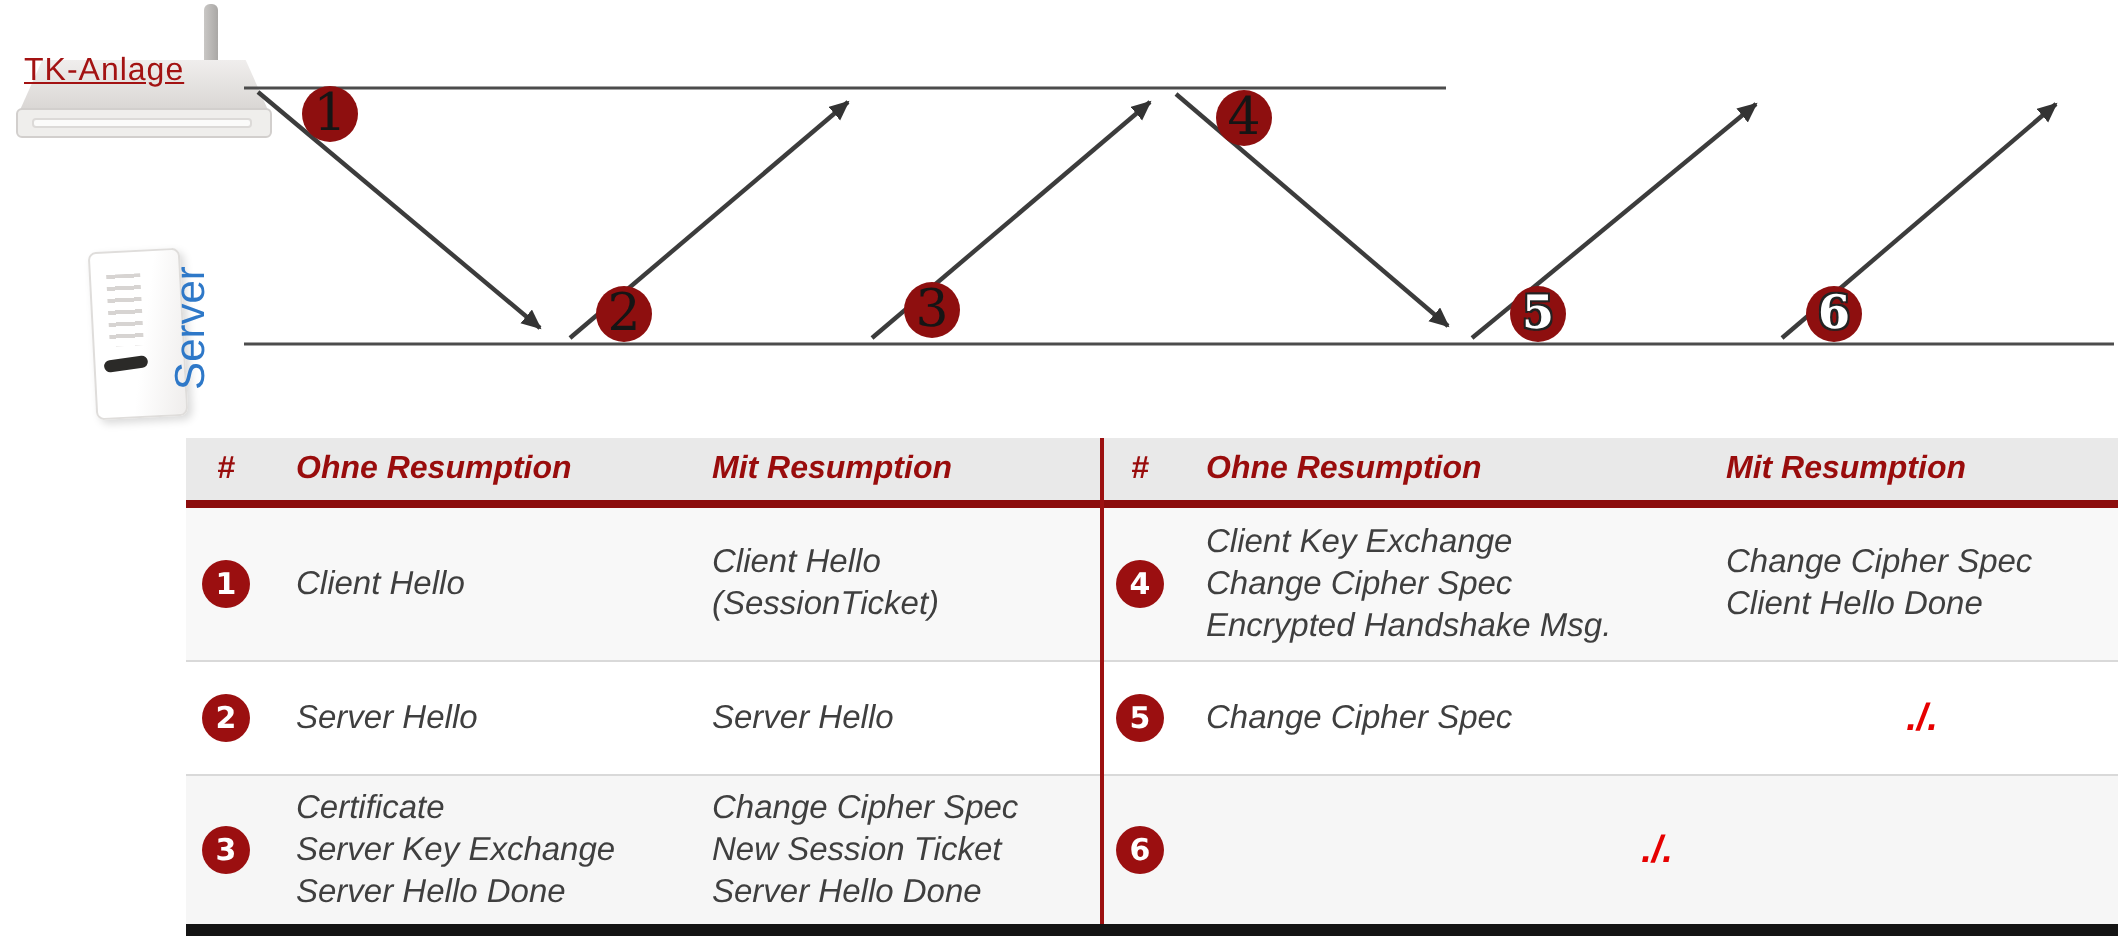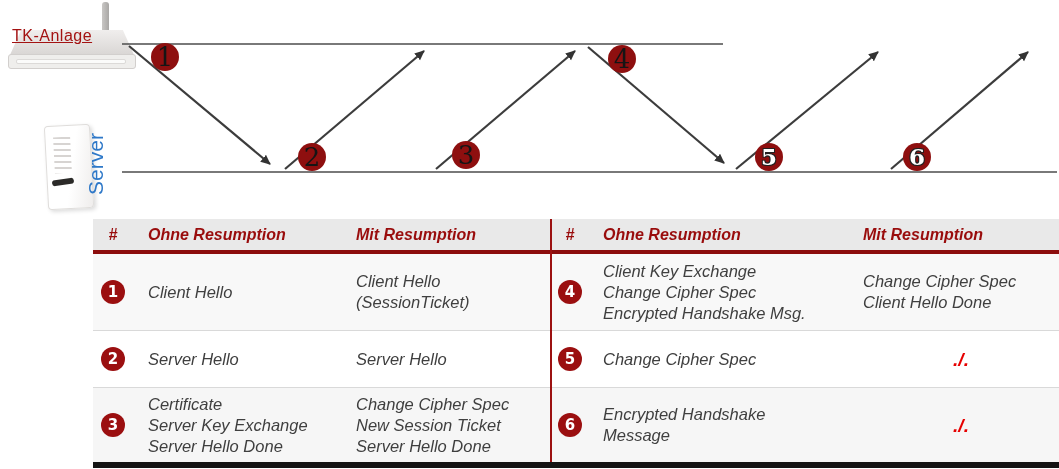--- a/index.html
+++ b/index.html
@@ -190,22 +190,20 @@
         <div class="c num">
             <span class="badge">5</span>
           </div>
         <div class="c ohne cell">Change Cipher Spec</div>
         <div class="c mit cell nil"><span class="nil-mark">./.</span></div>
       </div>
       <div class="hrow r3">
         <div class="c num">
             <span class="badge">6</span>
           </div>
-        <div class="c ohne cell">Encrypted Handshake
-Message</div>
         <div class="c mit cell nil"><span class="nil-mark">./.</span></div>
       </div>
     </div>
 
     <div class="blackbar"></div>
   </div>
 
 </div>
 
 </body></html>

